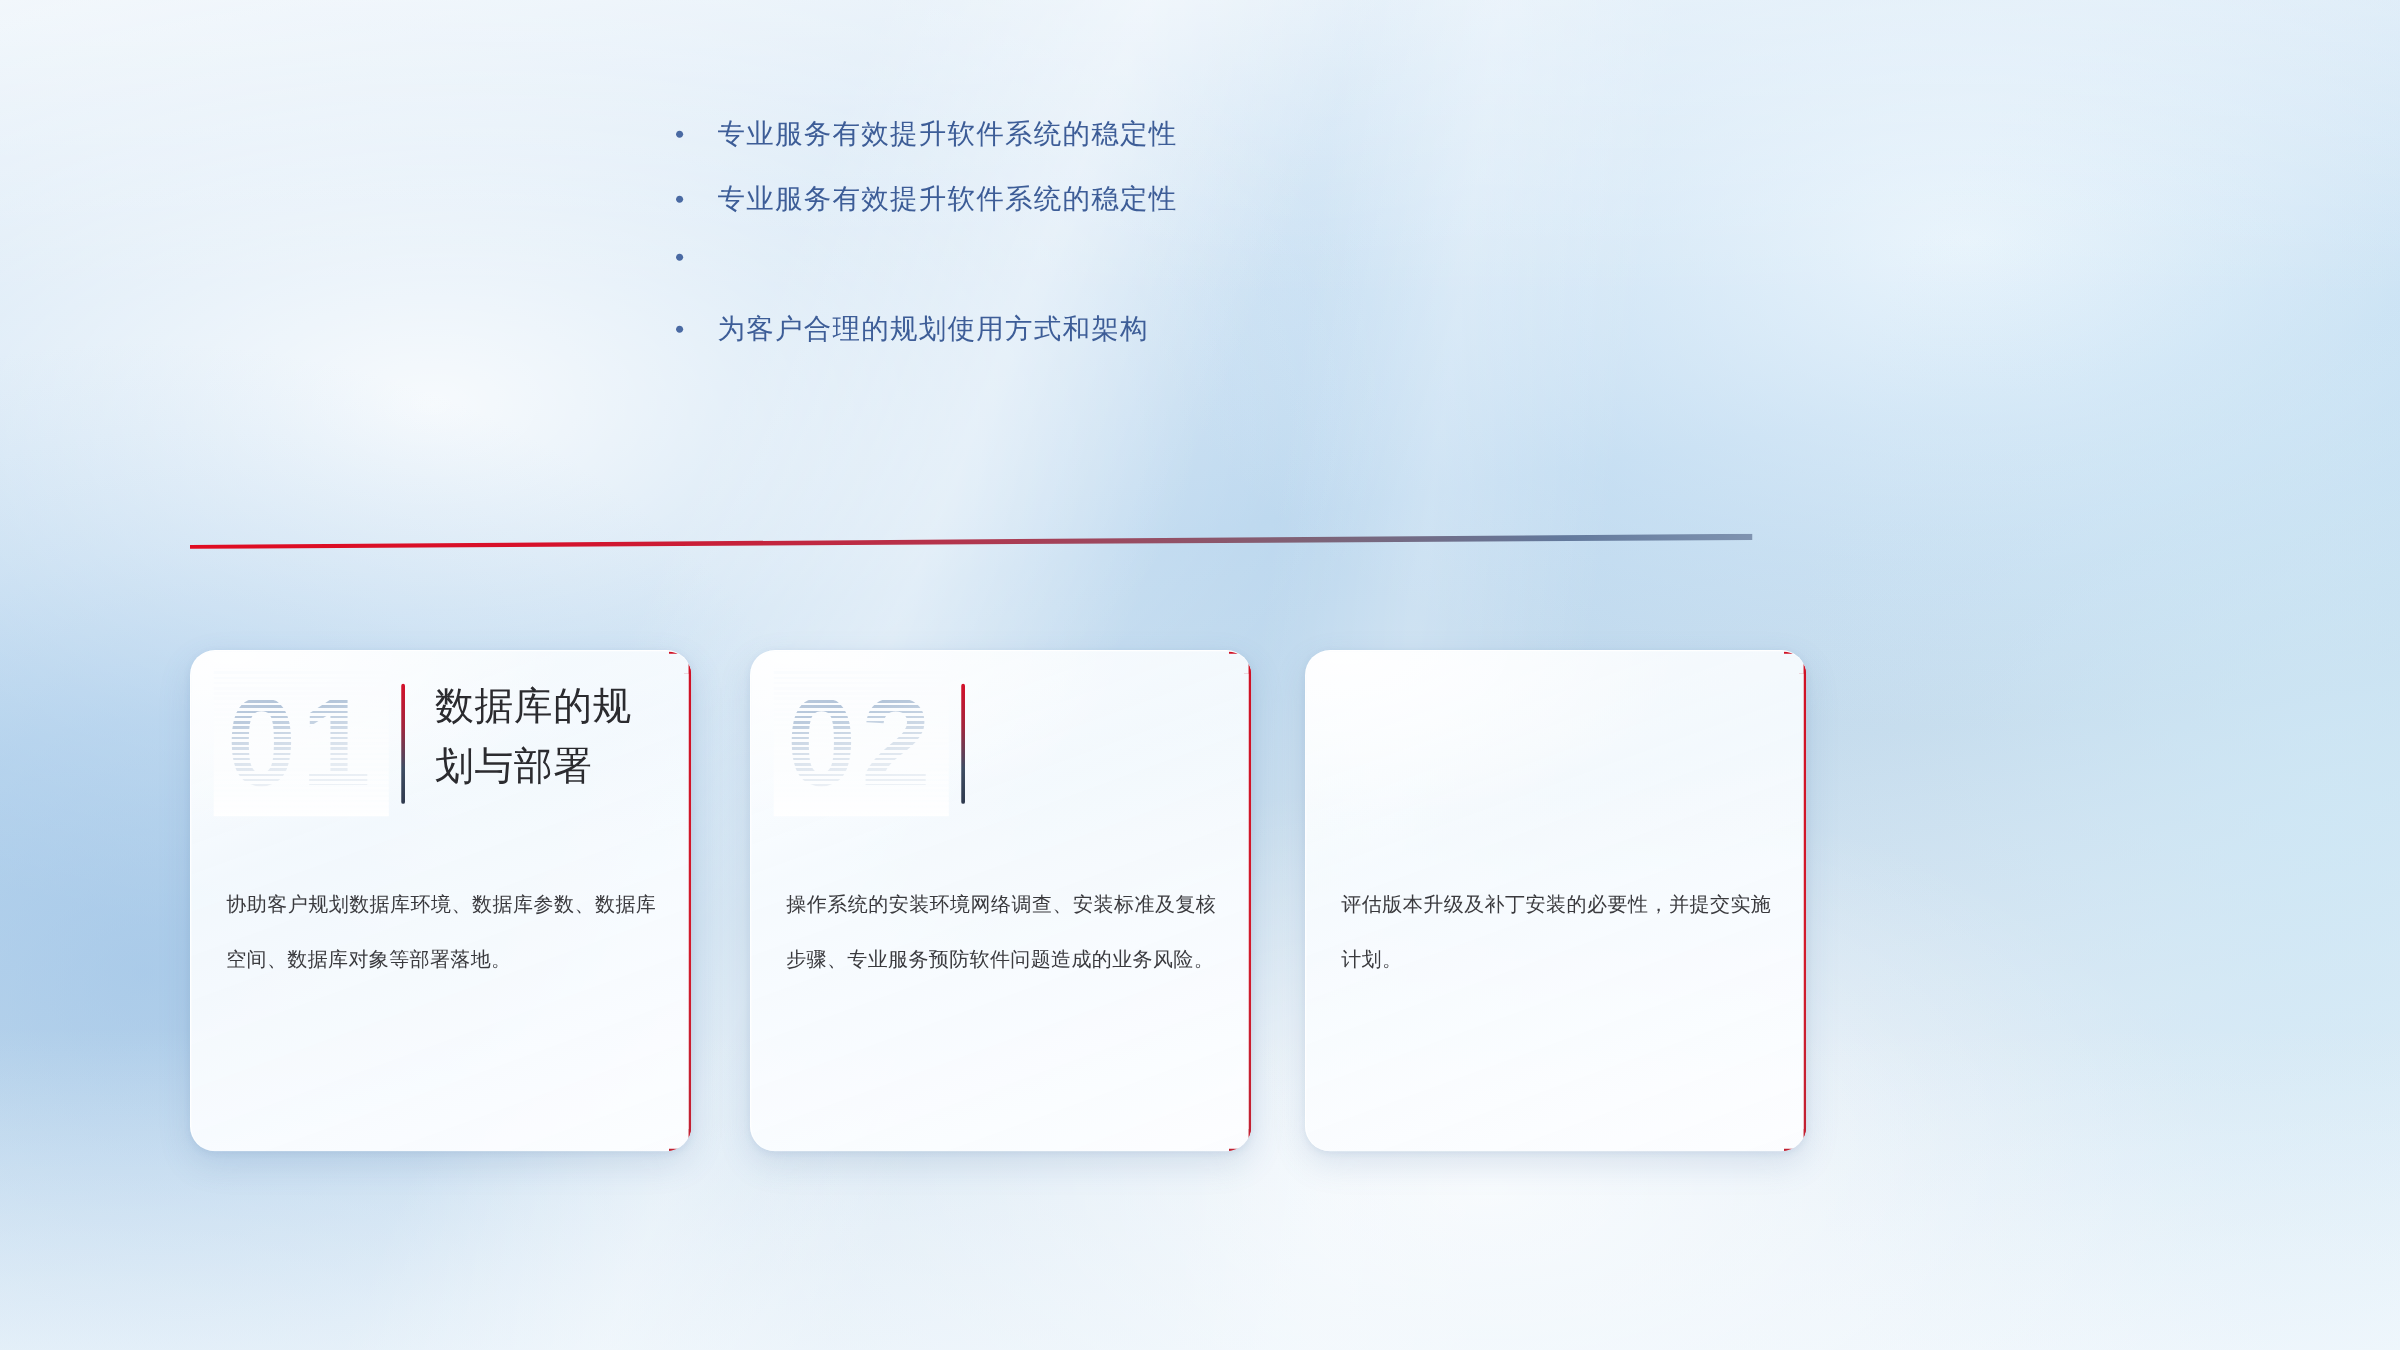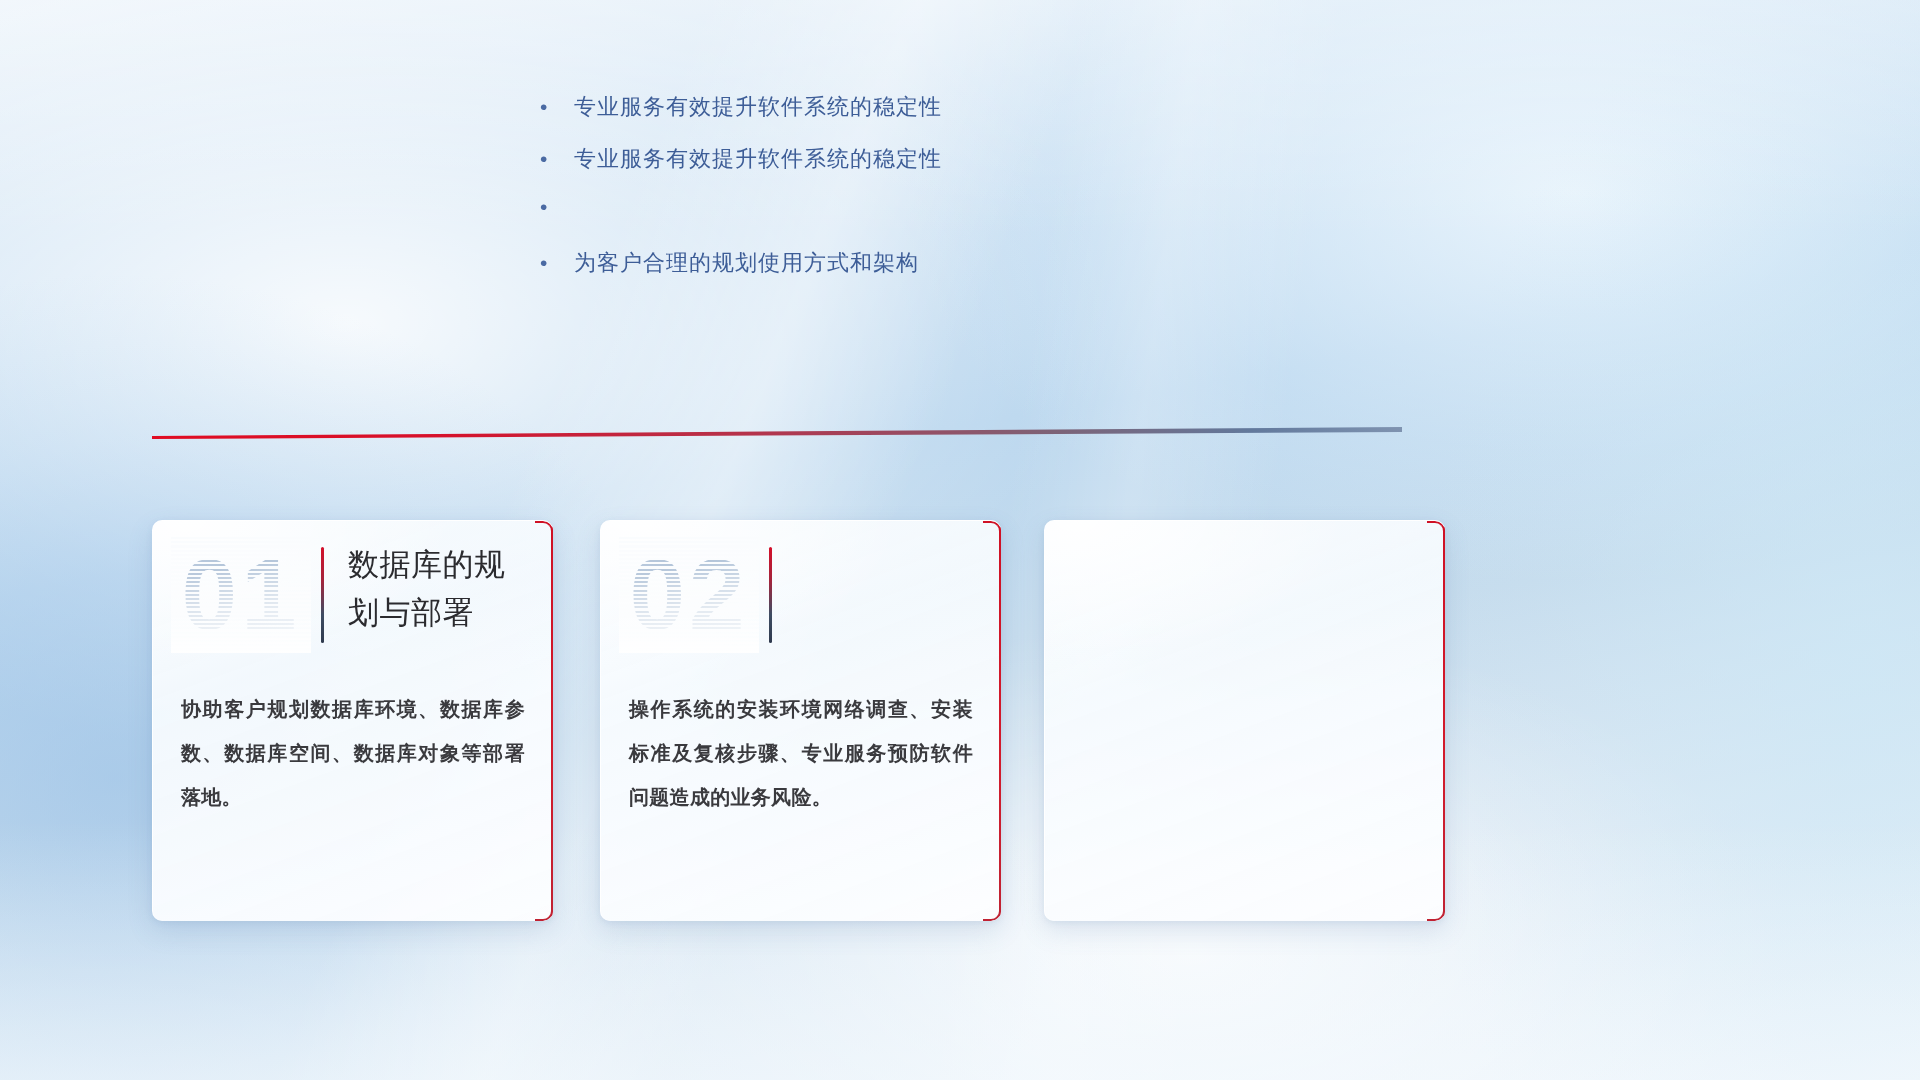--- a/index.html
+++ b/index.html
@@ -105,21 +105,21 @@
     width: 100%; height: 100%;
   }
   #divider .taper svg { display: block; width: 100%; height: 100%; }
 
   
   .card {
     position: absolute;
     top: 520px;
     width: 400px;
     height: 400px;
-    border-radius: 10px;
+    border-radius: 20px;
     background:
       linear-gradient(160deg, rgba(255,255,255,0.96) 0%, rgba(247,251,254,0.93) 35%, rgba(252,253,255,0.97) 100%);
     box-shadow:
       0 10px 26px rgba(80,120,165,0.16),
       0 2px 6px rgba(80,120,165,0.10);
     overflow: hidden;
     border-top: 1px solid rgba(255,255,255,0.95);
     border-left: 1px solid rgba(255,255,255,0.9);
   }
   .card::after {
@@ -219,27 +219,26 @@
     line-height: 48px;
     color: #2b2b2f;
     font-weight: 400;
     letter-spacing: 0.5px;
   }
 
   .card-body {
     position: absolute;
     left: 28px;
     right: 28px;
-    top: 166px;
-    font-size: 20px;
+    top: 182px;
+    font-size: 16px;
     line-height: 44px;
     color: #3a3a3e;
     letter-spacing: 0.3px;
     text-align: justify;
-    font-weight: bold;
   }
 
   
   .card-sheen {
     position: absolute;
     inset: 0;
     pointer-events: none;
     background:
       radial-gradient(440px 220px at 8% 0%, rgba(255,255,255,0.95) 0%, rgba(255,255,255,0) 62%),
       linear-gradient(to bottom, rgba(242,248,253,0.55) 0%, rgba(255,255,255,0) 38%);
@@ -333,15 +332,16 @@
         <div class="title-bar"></div>
       </div>
     </div>
     <div class="card-body">操作系统的安装环境网络调查、安装标准及复核步骤、专业服务预防软件问题造成的业务风险。</div>
   </div>
 
   <div class="card" id="card-3">
     <div class="card-sheen"></div>
     <div class="card-corner-tr"></div>
     <div class="card-corner-br"></div>
+    <div class="card-body">评估版本升级及补丁安装的必要性，并提交实施计划。</div>
   </div>
 
 </div>
 
 </body></html>

